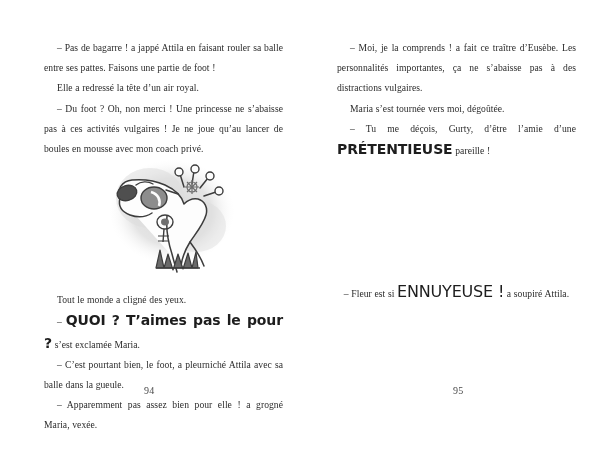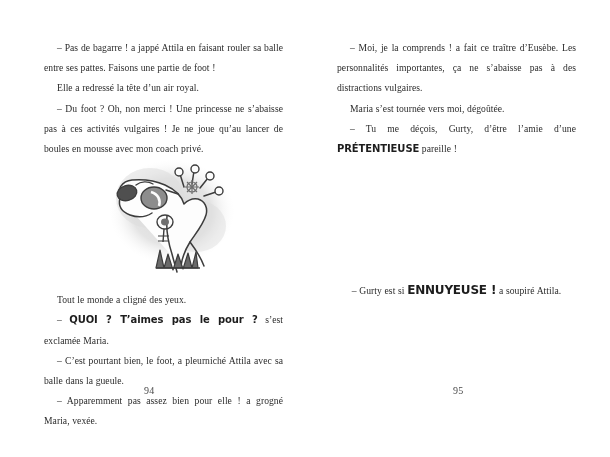--- a/index.html
+++ b/index.html
@@ -49,29 +49,29 @@
     text-indent: 13px;
     letter-spacing: 0.05px;
     word-spacing: 0.2px;
   }
   p.para.no-indent { text-indent: 0; }
   p.para.last-line-left { text-align-last: left; }
 
   
   .shout {
     font-family: "DejaVu Sans", sans-serif;
-    font-size: 10px;
+    font-size: 14px;
     font-weight: 700;
     letter-spacing: -0.1px;
     color: #1d1d1d;
   }
   .shout-lower {
     font-family: "DejaVu Sans", sans-serif;
-    font-size: 12px;
-    font-weight: 700;
+    font-size: 16px;
+    font-weight: 400;
     letter-spacing: -0.2px;
     color: #1d1d1d;
   }
 
   .folio {
     position: absolute;
     bottom: 26px;
     left: 0;
     right: 0;
     text-align: center;
@@ -187,21 +187,21 @@
   <div class="page page-right">
     <div class="page-body">
 
       <p class="para">– Moi, je la comprends ! a fait ce traître d’Eusèbe. Les personnalités importantes, ça ne s’abaisse pas à des distractions vulgaires.</p>
       <p class="para">Maria s’est tournée vers moi, dégoûtée.</p>
 
       <p class="para last-line-left"><span>– Tu me déçois, Gurty, d’être l’amie d’une </span><span class="shout">PRÉTENTIEUSE</span><span> pareille !</span></p>
 
       <div class="gap-maria"></div>
 
-      <p class="para no-indent" style="text-align:center"><span>– Gurty est si </span><span class="shout-lower">ENNUYEUSE !</span><span> a soupiré Attila.</span></p>
+      <p class="para no-indent" style="text-align:center"><span>– Fleur est si </span><span class="shout-lower">ENNUYEUSE !</span><span> a soupiré Attila.</span></p>
 
       <div class="gap-attila"></div>
     </div>
 
     <div class="folio">95</div>
   </div>
 
 </div>
 
 </body></html>

